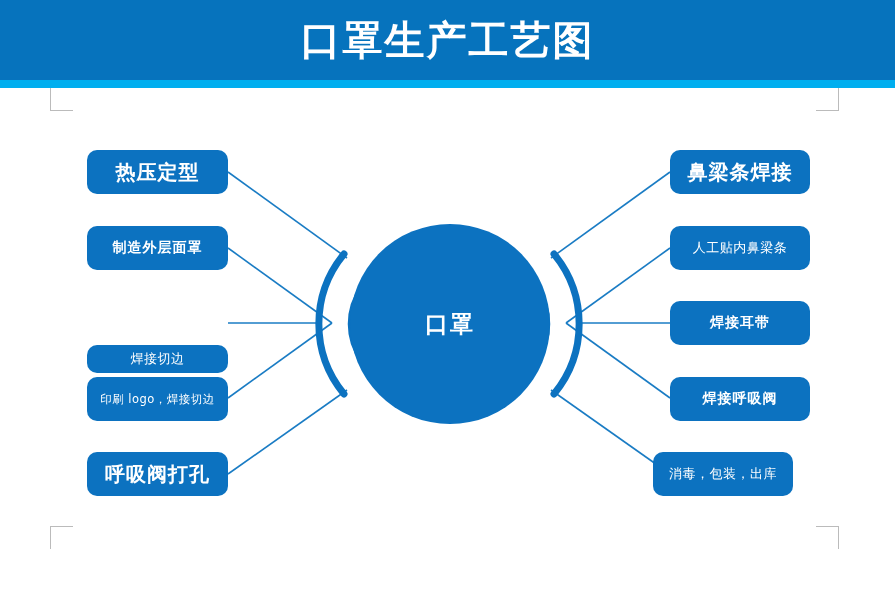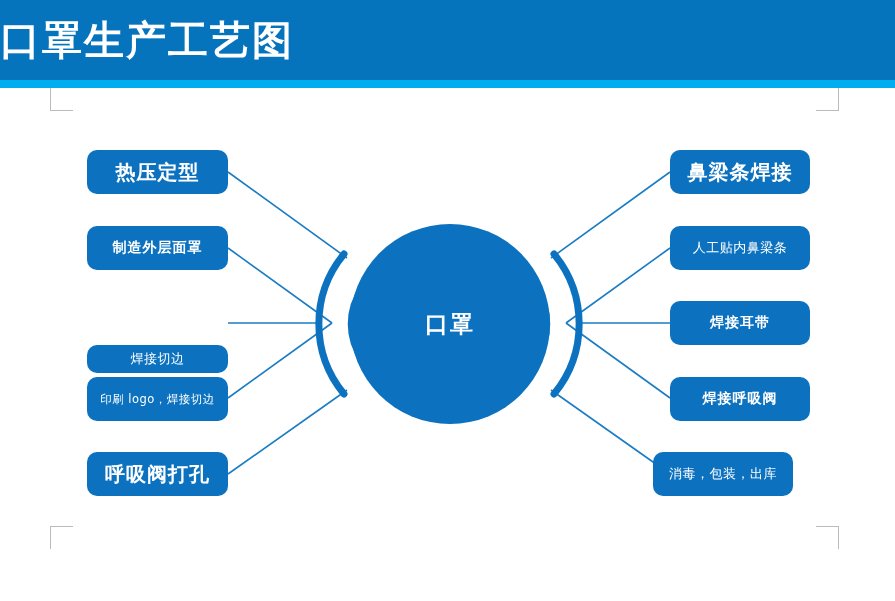--- a/index.html
+++ b/index.html
@@ -31,20 +31,21 @@
     height: 80px;
     background: #0673bd;
   }
   .header-title {
     position: absolute;
     left: 0;
     top: 0;
     width: 895px;
     height: 80px;
     line-height: 80px;
+    text-align: center;
     color: #ffffff;
     font-size: 40px;
     font-weight: bold;
     letter-spacing: 2px;
     white-space: nowrap;
   }
   .header-accent {
     position: absolute;
     left: 0;
     top: 80px;

